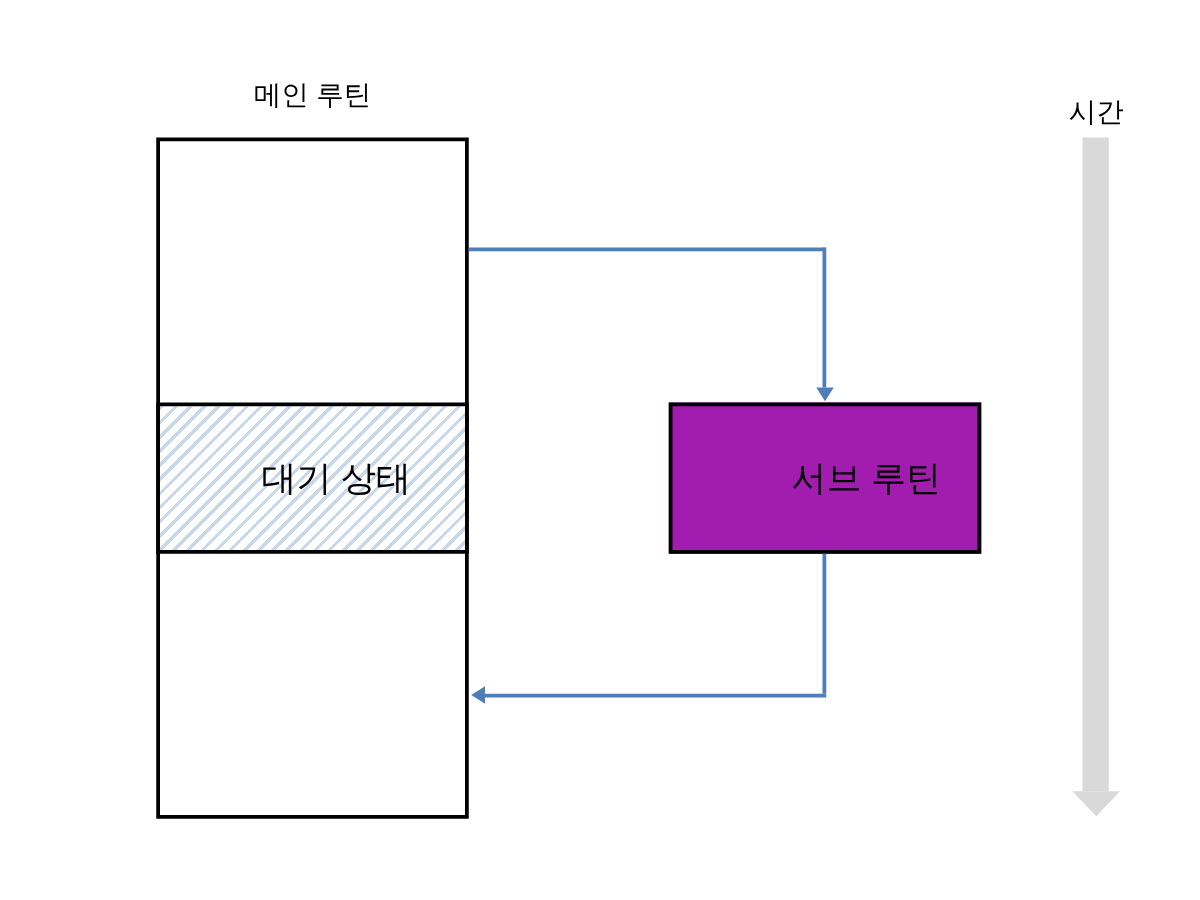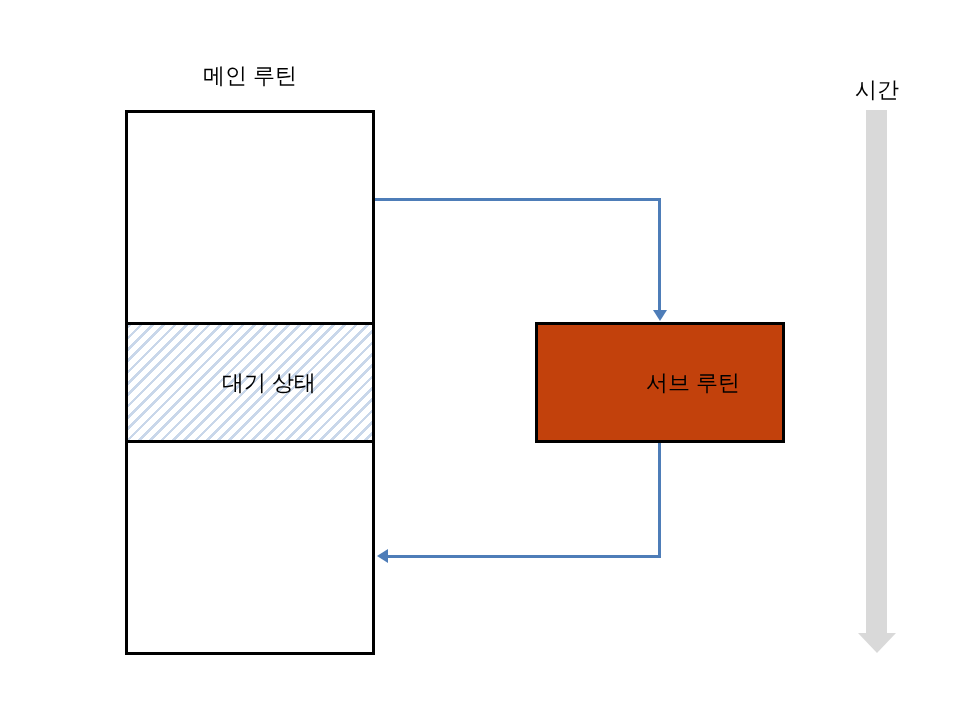--- a/index.html
+++ b/index.html
@@ -45,26 +45,26 @@
     background:repeating-linear-gradient(
       135deg,
       var(--hatch-blue) 0px, var(--hatch-blue) 2.6px,
       #ffffff 2.6px, #ffffff 8px);
     display:flex;align-items:center;justify-content:center;
   }
   .sub-box{
     position:absolute;
     left:535px;top:322px;width:250px;height:121px;
     border:3px solid var(--box-border);
-    background:#c2410c;
+    background:#a21caf;
     box-sizing:border-box;
     display:flex;align-items:center;justify-content:center;padding-left:28px;
   }
   .box-label{
-    font-size:22px;
+    font-size:28px;
     color:#000000;
     white-space:nowrap;
     margin-left:38px;
   }
 
   .conn{position:absolute;background:var(--connector-blue);}
   .call-h{left:375px;top:198px;width:285px;height:3px;}
   .call-v{left:658px;top:198px;width:3px;height:112px;}
   .arrow-down{
     position:absolute;left:653px;top:310px;

